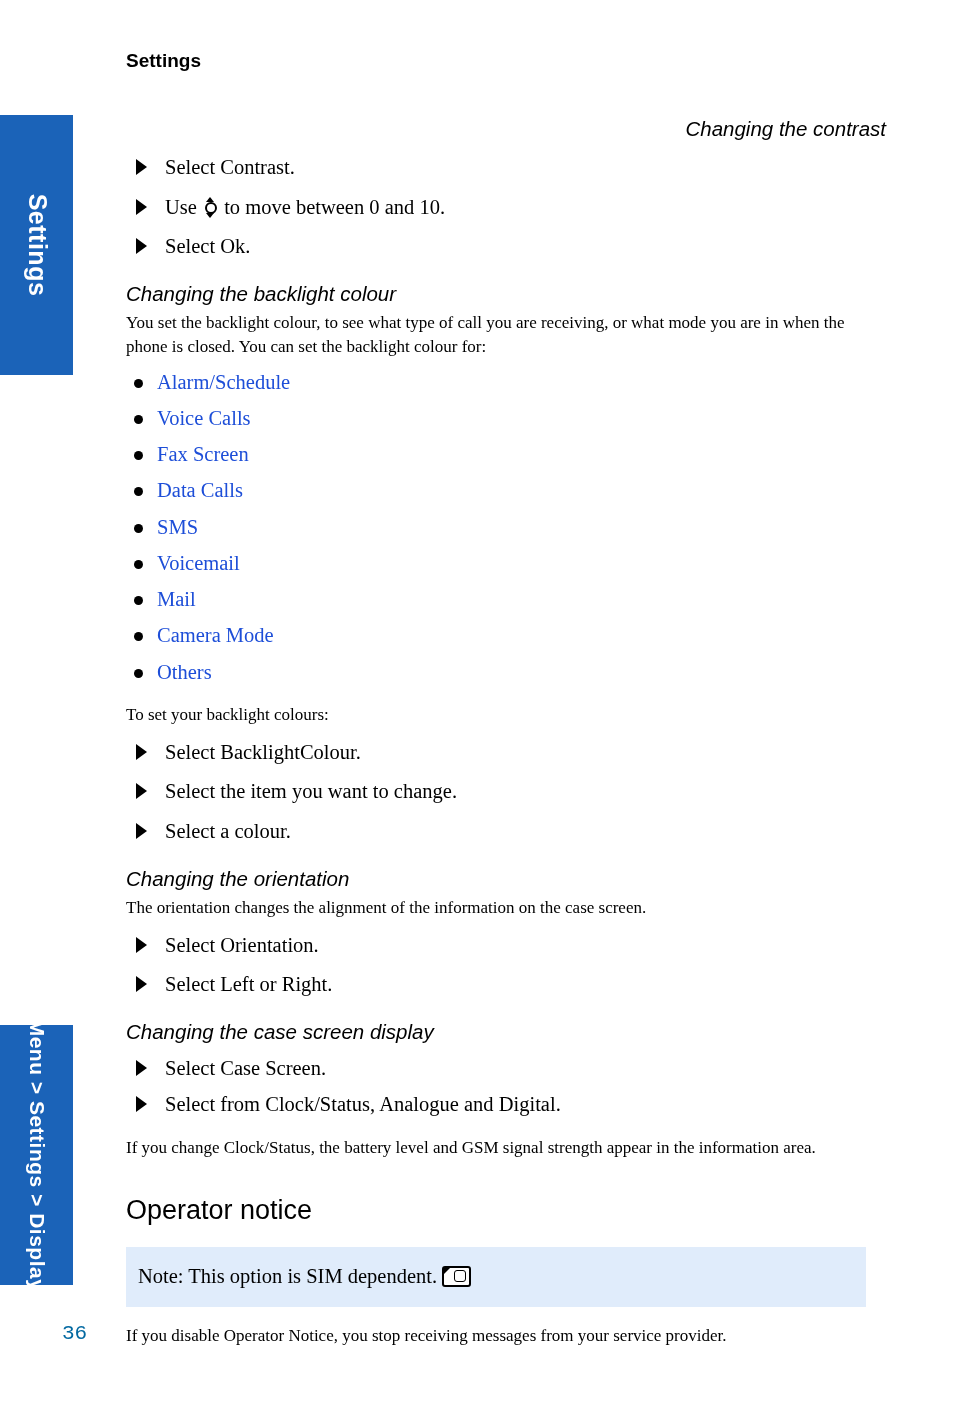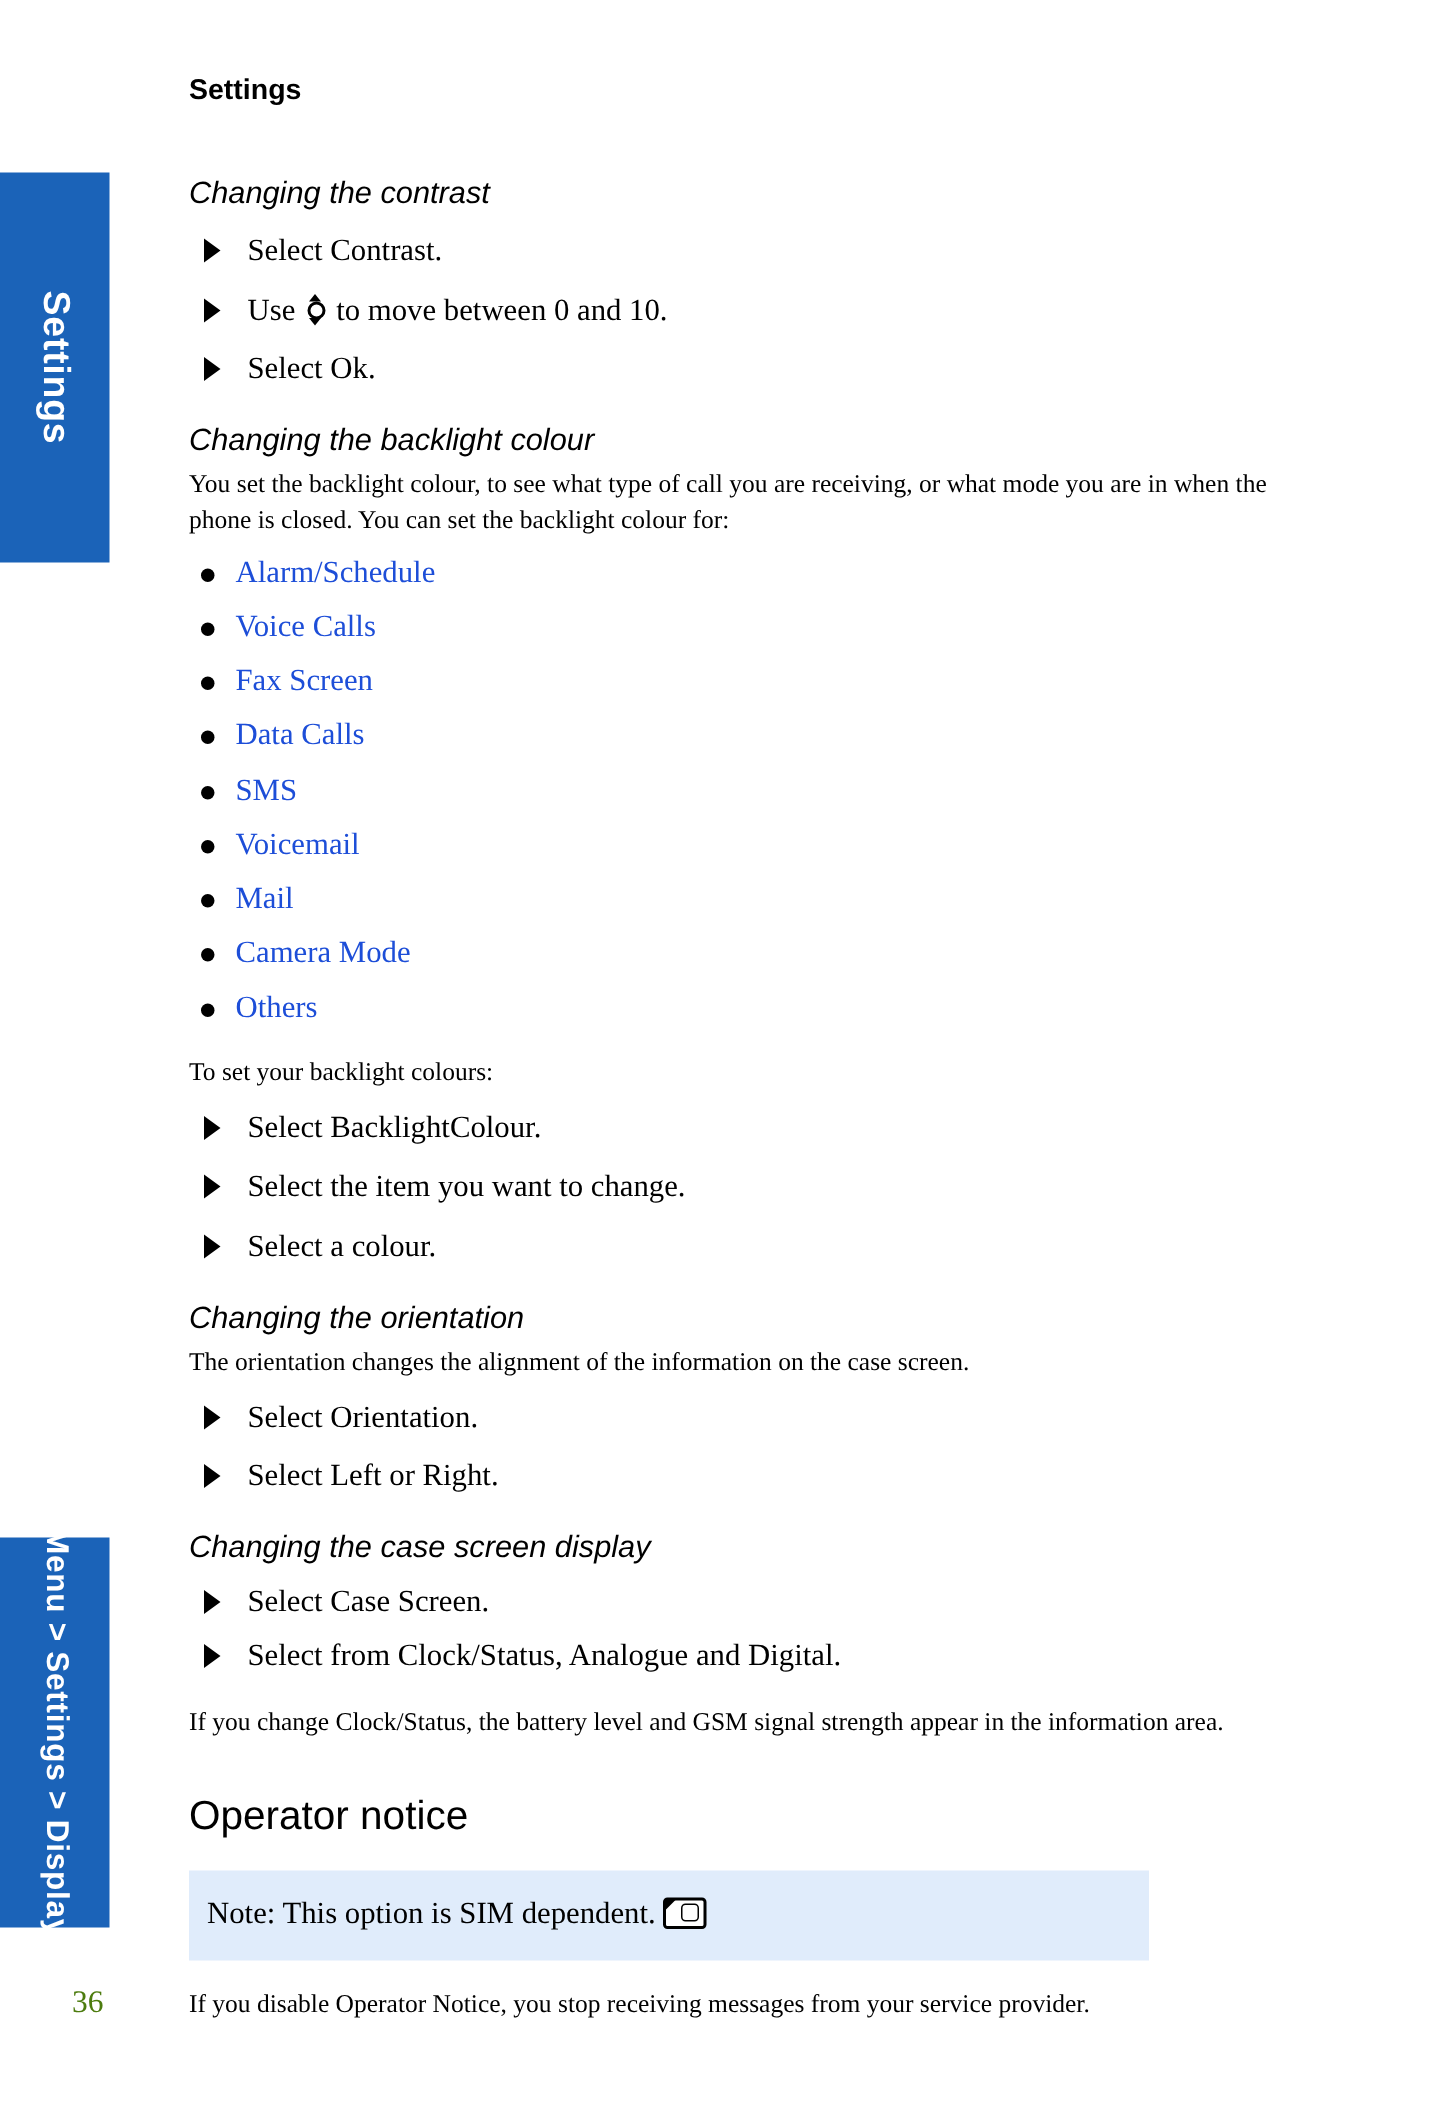--- a/index.html
+++ b/index.html
@@ -60,21 +60,21 @@
 
   h3.sub-head {
     font-family: "Liberation Sans", "DejaVu Sans", sans-serif;
     font-style: italic;
     font-weight: normal;
     font-size: 20.5px;
     color: #000;
     margin: 0;
     line-height: 1.3;
   }
-  .sub-head.sp-first { margin-top: 43px; }
+  .sub-head.sp-first { margin-top: 43px; text-align: right; }
   .sub-head.sp { margin-top: 21px; }
 
   h2.section-head {
     font-family: "Liberation Sans", "DejaVu Sans", sans-serif;
     font-weight: normal;
     font-size: 27px;
     color: #000;
     margin: 0;
     line-height: 1.25;
   }
@@ -161,21 +161,21 @@
     height: 0;
     border-left: 4.5px solid transparent;
     border-right: 4.5px solid transparent;
   }
   .navkey .up { top: 0px; border-bottom: 5px solid #000; }
   .navkey .dn { bottom: 0px; border-top: 5px solid #000; }
 
   
   .note-box {
     margin-top: 19px;
-    width: 640px;
+    width: 740px;
     background: #e0ecfb;
     padding: 16px 12px 18px 12px;
     box-sizing: border-box;
   }
   .note-text {
     font-size: 20.5px;
     line-height: 1.3;
     color: #000;
   }
 
@@ -208,25 +208,25 @@
     width: 12px;
     height: 12px;
     border: 1.6px solid #000;
     border-radius: 3px;
     box-sizing: border-box;
   }
 
   
   .page-number {
     position: absolute;
-    left: 48px;
+    left: 62px;
     top: 1322px;
-    font-family: Liberation Serif, serif;
+    font-family: Liberation Mono, monospace;
     font-size: 21px;
-    color: #4d7c0f;
+    color: #0369a1;
   }
 </style>
 </head>
 <body>
 
 <div class="page">
 
   <div class="tab tab-top">
     <span class="tab-label">Settings</span>
   </div>

